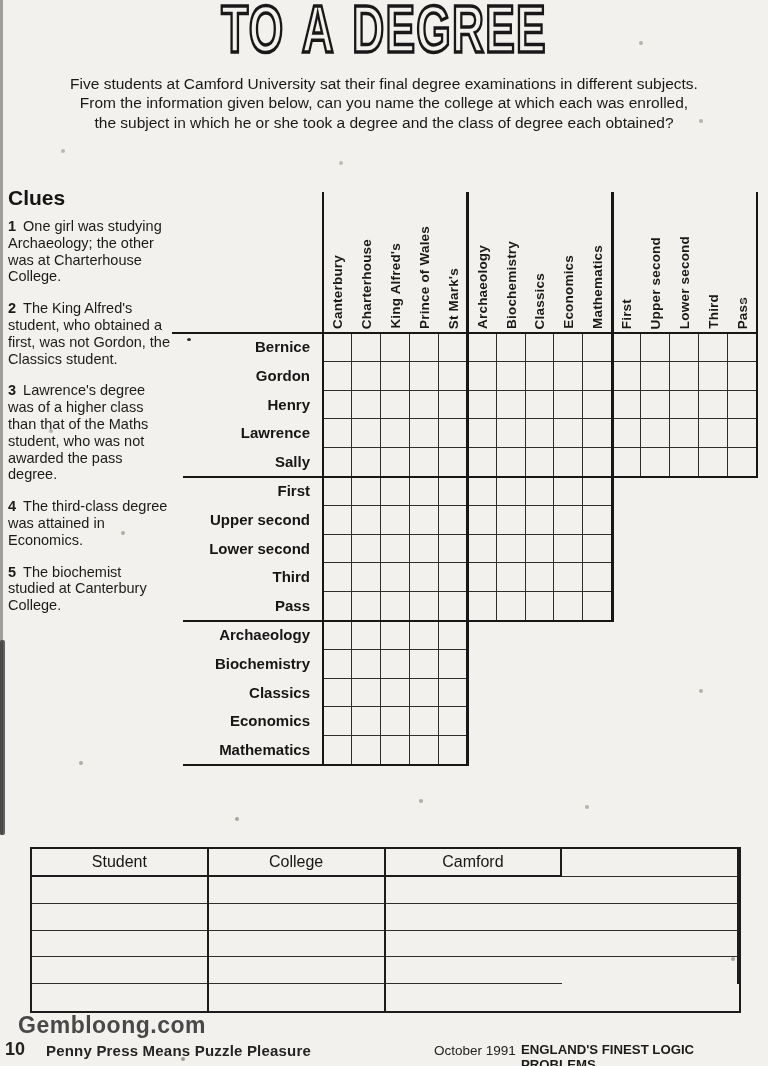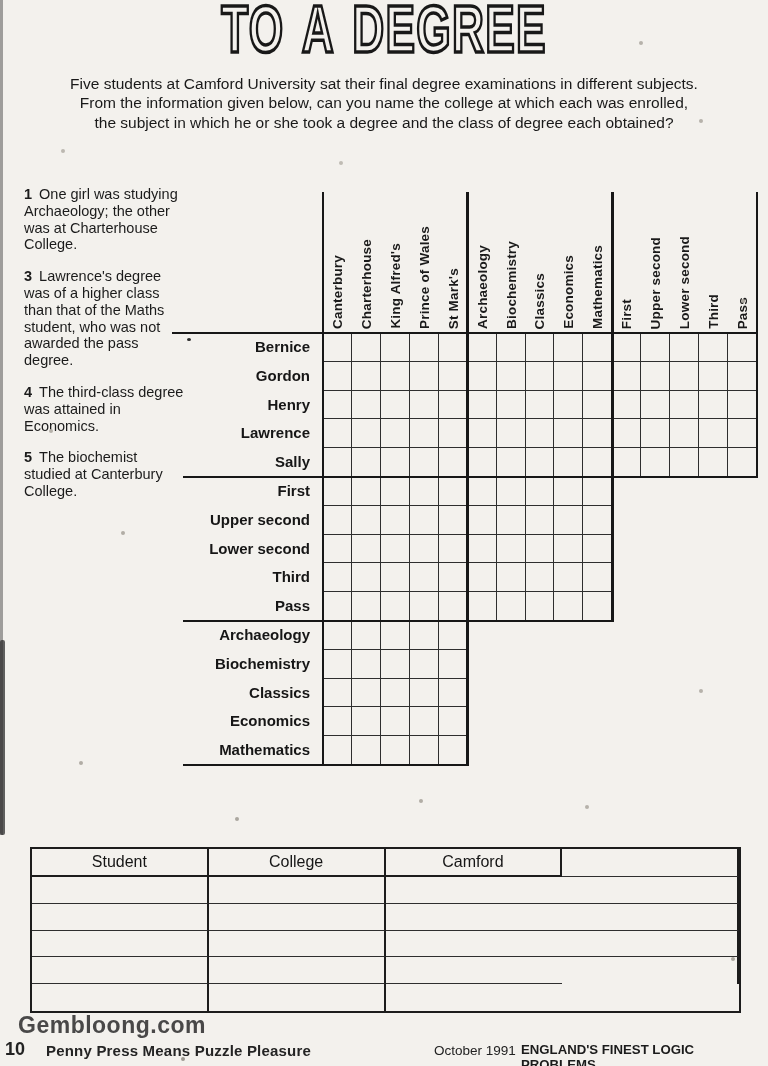--- a/index.html
+++ b/index.html
@@ -16,21 +16,21 @@
     transform:scale(0.66,1.0); transform-origin:50% 50%; white-space:nowrap;
   }
   
   .intro {
     position:absolute; top:74px; left:0; width:768px; text-align:center;
     font-size:15.5px; line-height:19.4px; color:#191919; white-space:pre-line;
   }
   
   .clues { position:absolute; left:8px; top:186px; width:188px; }
   .clues-heading { font-size:21px; font-weight:bold; line-height:24px; margin:0 0 8px 0; color:#141414; }
-  .clue { font-size:14.5px; line-height:16.8px; margin-bottom:15px; color:#1b1b1b;margin-left:16px; }
+  .clue { font-size:14.5px; line-height:16.8px; margin-bottom:15px; color:#1b1b1b; }
   .clue-num { font-weight:bold; margin-right:7px; }
   .clue-text { white-space:pre-line; }
   
   .col-header { position:absolute; display:flex; justify-content:center; align-items:flex-end; }
   .col-header span {
     writing-mode:vertical-rl; transform:rotate(180deg); white-space:nowrap;
     font-weight:bold; font-size:13.5px; color:#1a1a1a; letter-spacing:0.2px;
   }
   .row-label {
     position:absolute; text-align:right; font-weight:bold; font-size:15px;
@@ -78,24 +78,29 @@
 
 <div id="page">
 
   <div class="title">TO A DEGREE</div>
 
   <div class="intro">Five students at Camford University sat their final degree examinations in different subjects.
 From the information given below, can you name the college at which each was enrolled,
 the subject in which he or she took a degree and the class of degree each obtained?</div>
 
   <div class="clues">
+    <div class="clues-heading">Clues</div>
     <div class="clue"><span class="clue-num">1</span><span class="clue-text">One girl was studying
 Archaeology; the other
 was at Charterhouse
 College.</span></div>
+    <div class="clue"><span class="clue-num">2</span><span class="clue-text">The King Alfred's
+student, who obtained a
+first, was not Gordon, the
+Classics student.</span></div>
     <div class="clue"><span class="clue-num">3</span><span class="clue-text">Lawrence's degree
 was of a higher class
 than that of the Maths
 student, who was not
 awarded the pass
 degree.</span></div>
     <div class="clue"><span class="clue-num">4</span><span class="clue-text">The third-class degree
 was attained in
 Economics.</span></div>
     <div class="clue"><span class="clue-num">5</span><span class="clue-text">The biochemist

